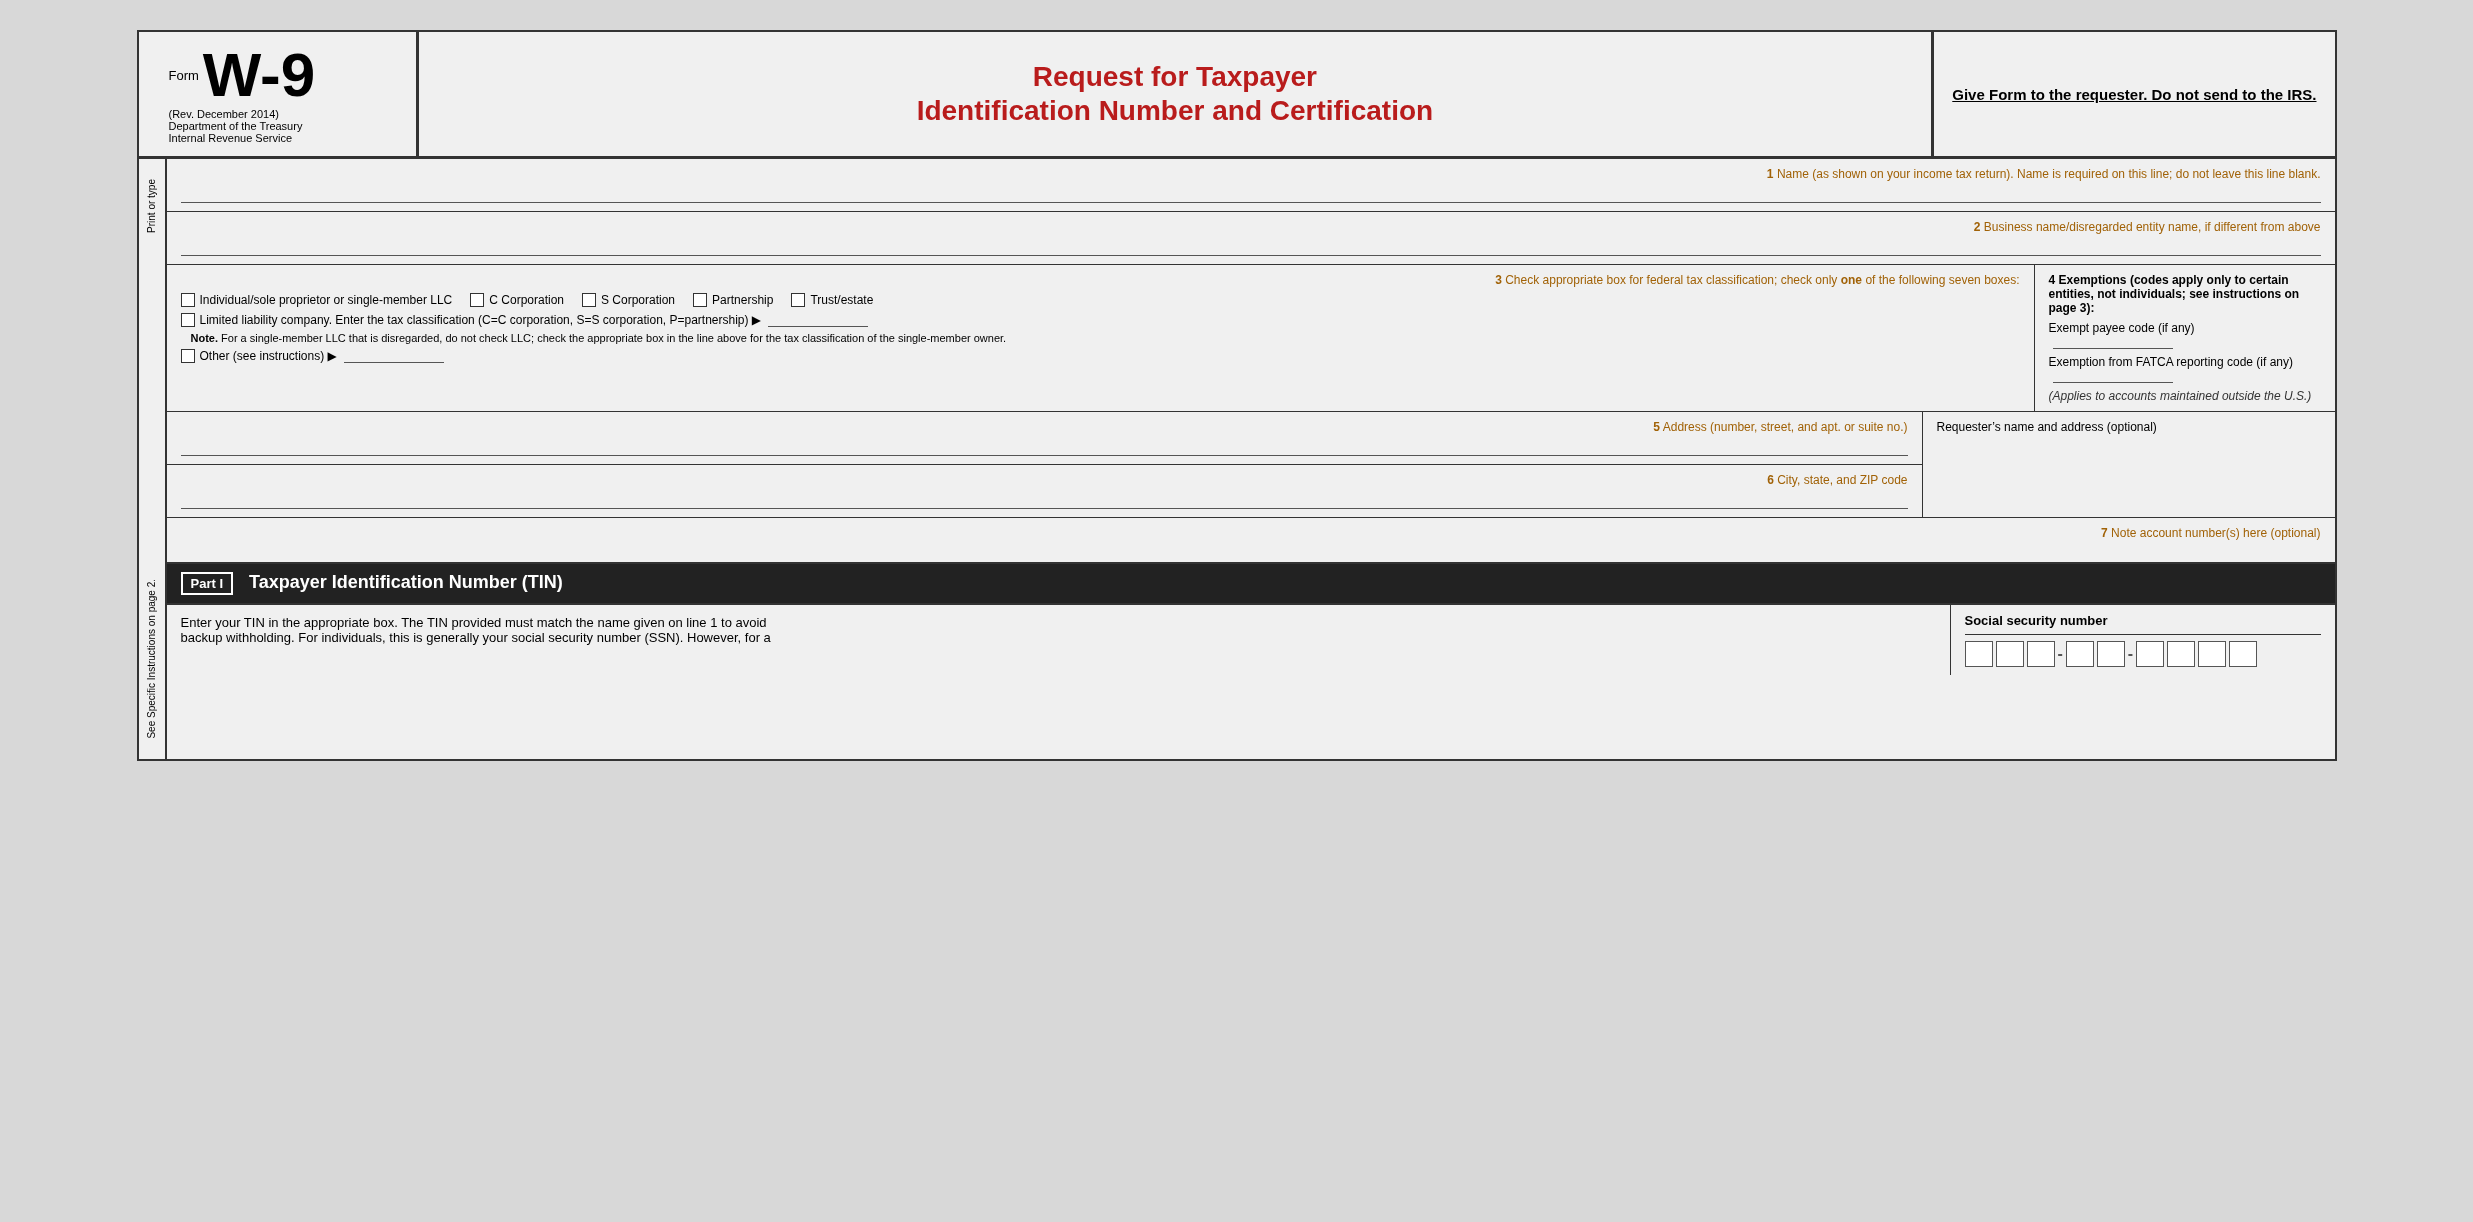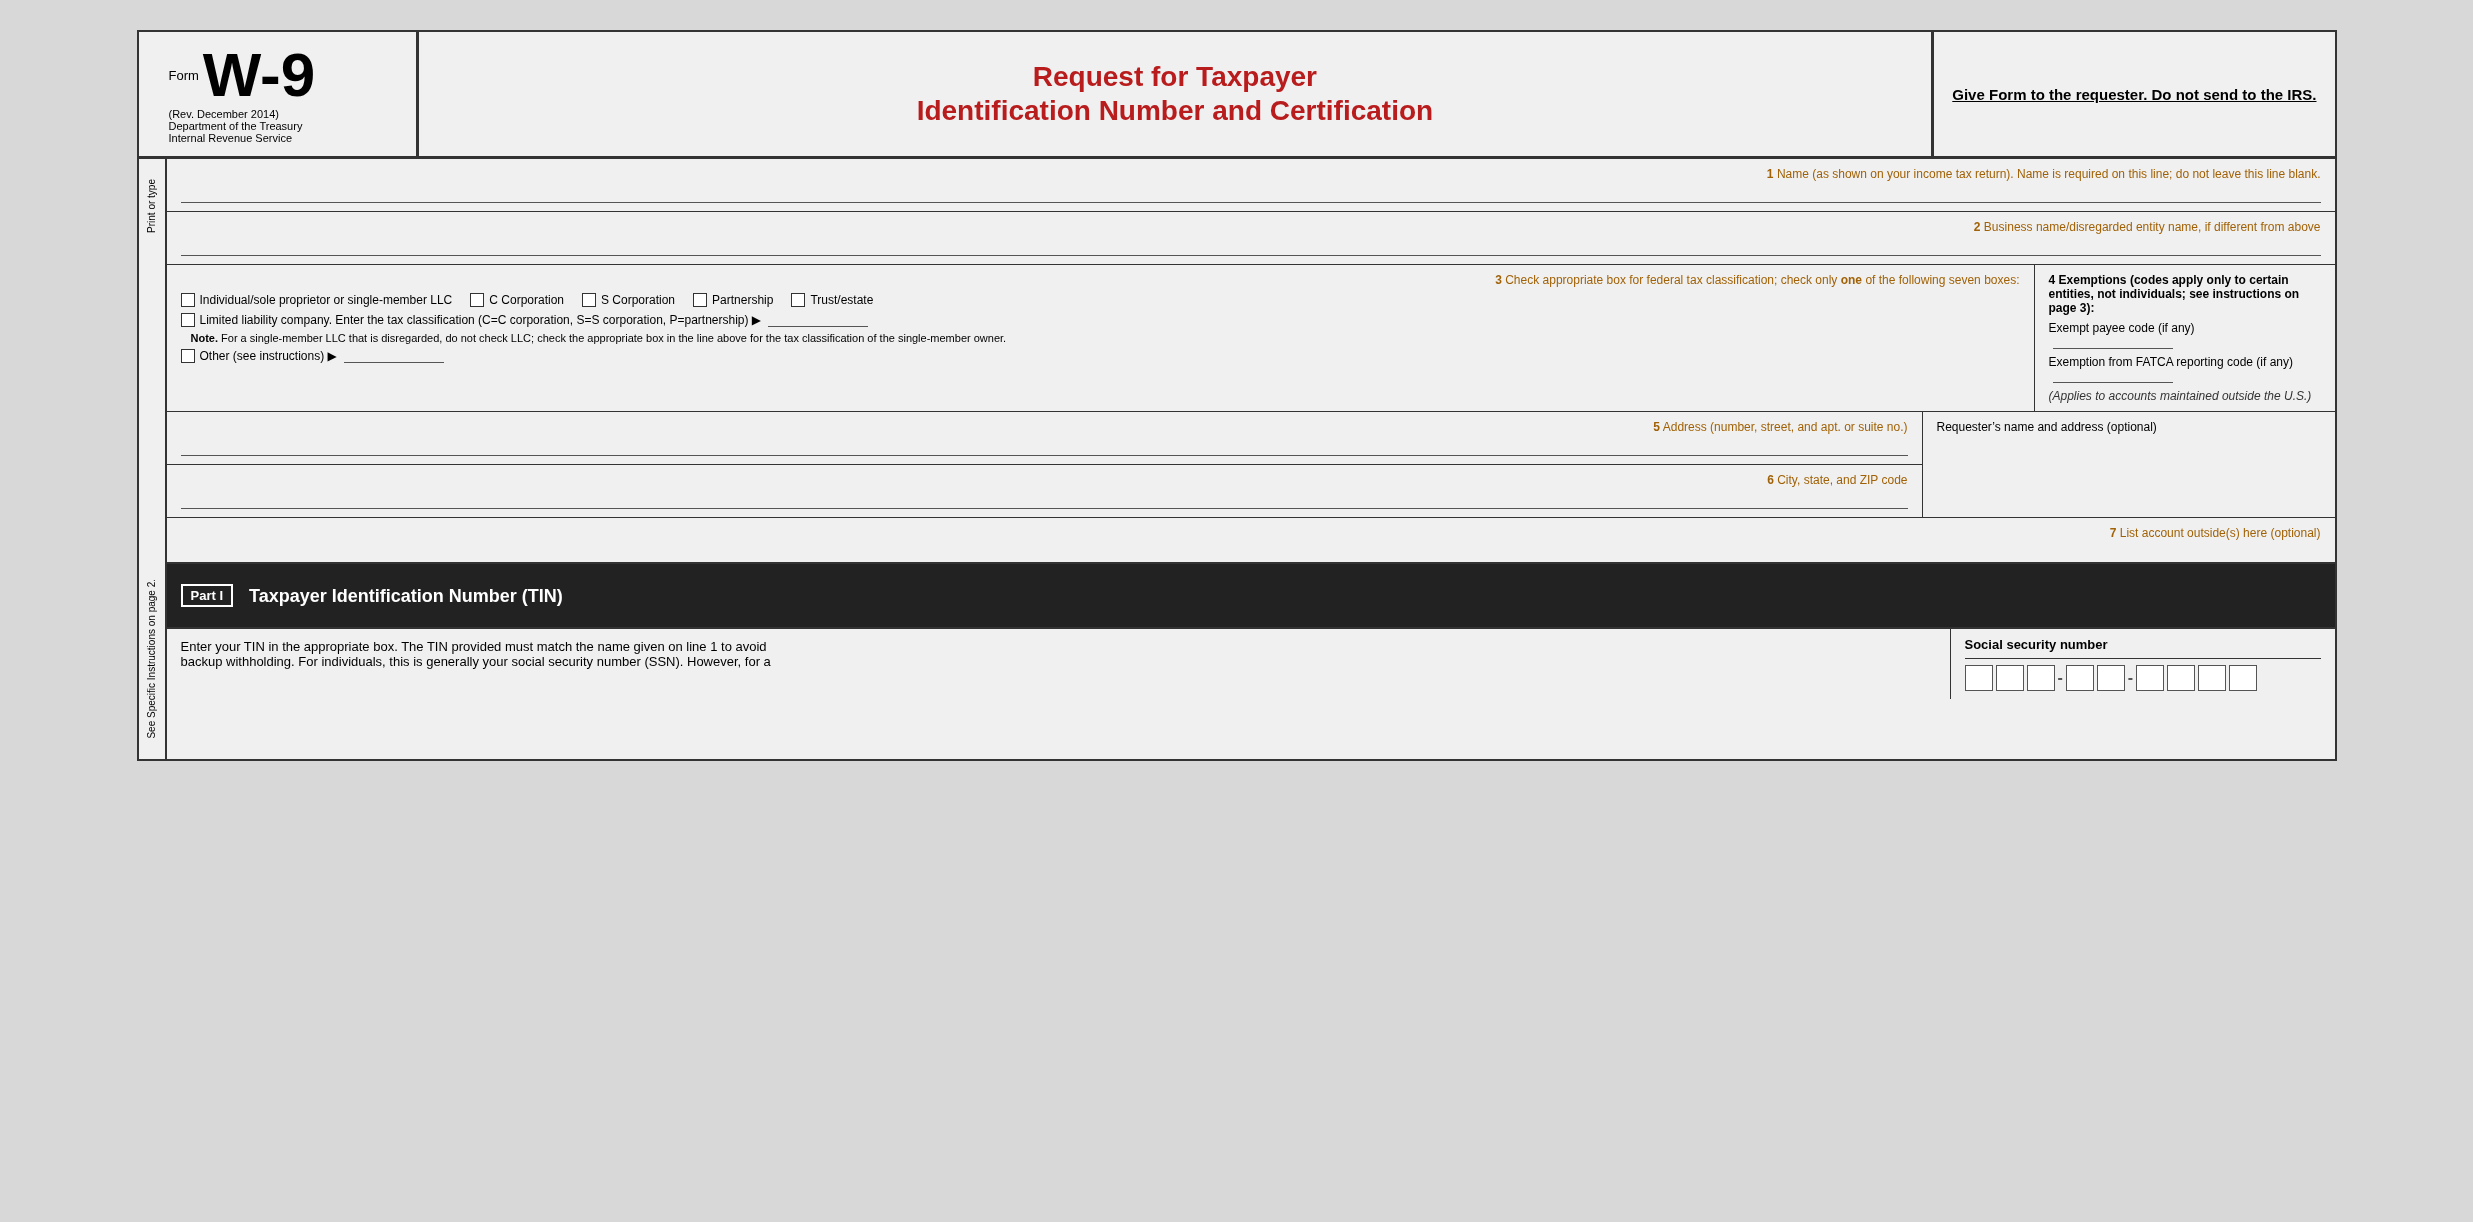--- a/index.html
+++ b/index.html
@@ -252,22 +252,22 @@
       border-bottom: 2px solid #333;
       padding: 8px 14px;
       min-height: 46px;
     }
 
     
     .part-header {
       background: #222;
       color: #fff;
       display: flex;
-      align-items: flex-end;
-      padding: 20px 14px;
+      align-items: flex-start;
+      padding: 8px 14px;
       gap: 16px;
     }
     .part-badge {
       background: #222;
       color: #fff;
       border: 2px solid #fff;
       padding: 2px 8px;
       font-size: 13px;
       font-weight: bold;
     }
@@ -447,21 +447,21 @@
           </div>
         </div>
         <div class="address-right">
           <span>Requester’s name and address (optional)</span>
         </div>
       </div>
 
       <div class="field7-row">
         <div class="field-label">
           <strong>7</strong>
-          <span>List account outside(s) here (optional)</span>
+          <span>Note account number(s) here (optional)</span>
         </div>
       </div>
 
       <div class="part-header">
         <span class="part-badge">Part I</span>
         <span class="part-title">Taxpayer Identification Number (TIN)</span>
       </div>
 
       <div class="part1-content">
         <div class="part1-left">

